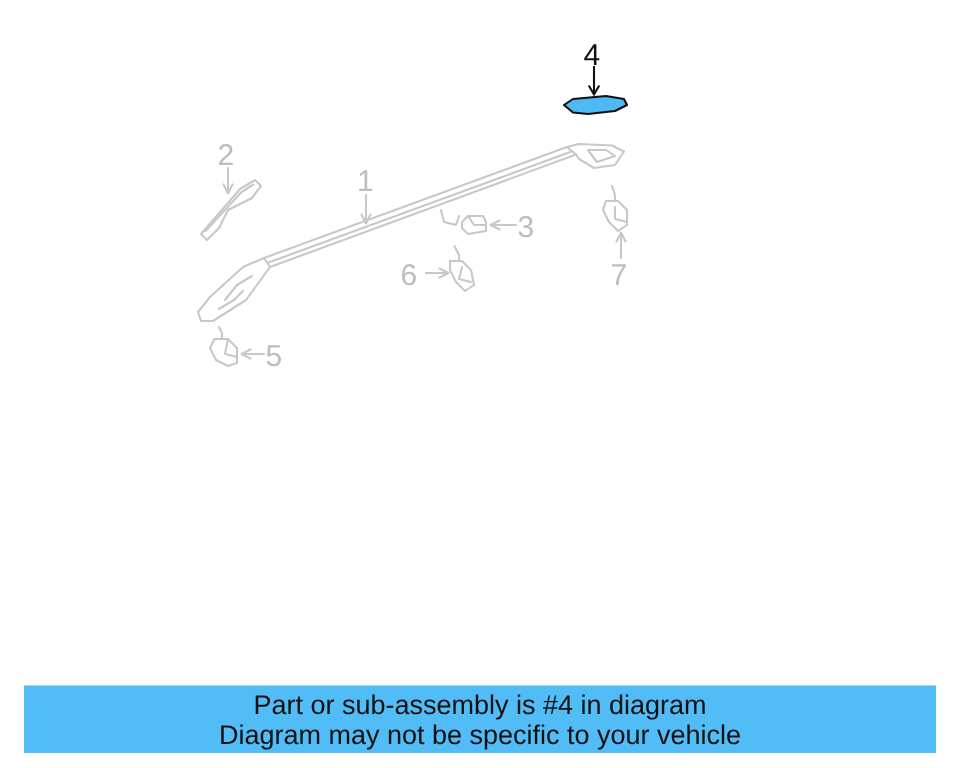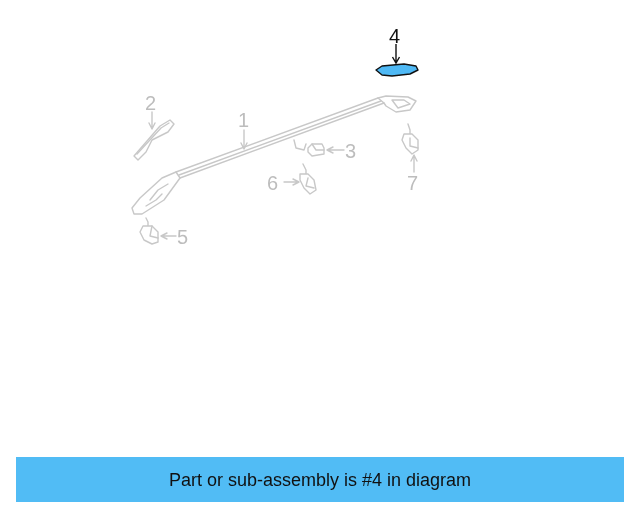--- a/index.html
+++ b/index.html
@@ -76,13 +76,14 @@
     <text x="345" y="158">3</text>
     <text x="177" y="244">5</text>
     <text x="267" y="190">6</text>
     <text x="407" y="190">7</text>
   </g>
   <text x="389" y="43" class="callout-label" fill="#111111">4</text>
 </svg>
 
 <div id="banner">
   <span>Part or sub-assembly is #4 in diagram</span>
+  <span>Diagram may not be specific to your vehicle</span>
 </div>
 
 </body></html>

